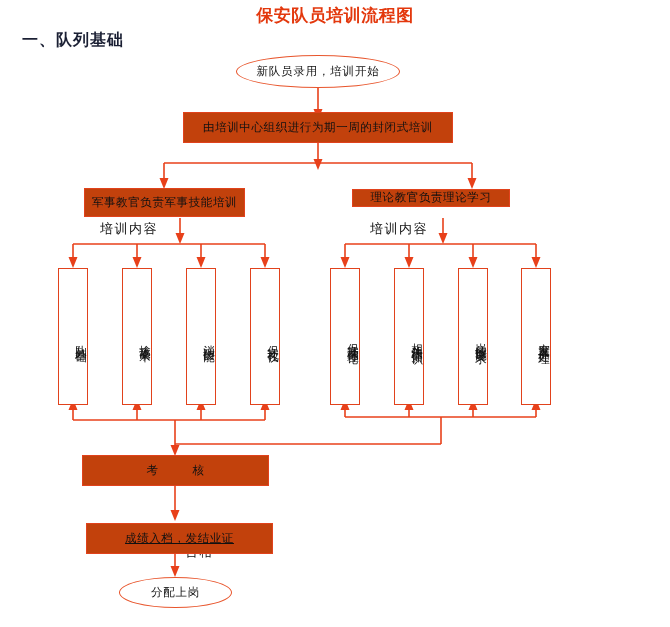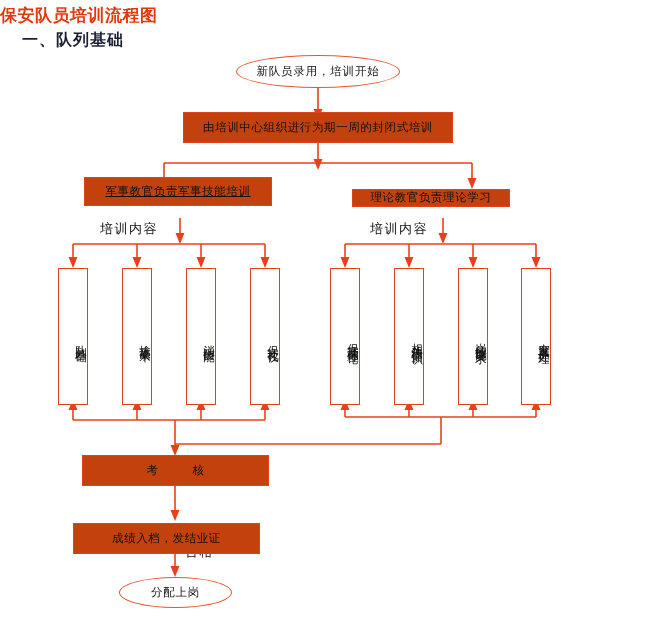--- a/index.html
+++ b/index.html
@@ -15,21 +15,21 @@
     width: 670px;
     height: 627px;
     background: #ffffff;
     overflow: hidden;
   }
   .ttl {
     position: absolute;
     left: 0;
     top: 4px;
     width: 670px;
-    text-align: left;
+    text-align: center;
     color: #e3380d;
     font-family: "DejaVu Sans", sans-serif;
     font-weight: bold;
     font-size: 17px;
     letter-spacing: 0.5px;
   }
   .section-head {
     position: absolute;
     left: 22px;
     top: 30px;
@@ -185,21 +185,21 @@
     <polygon class="ar" points="175,521 170.5,510 179.5,510"></polygon>
 
     <path class="ln" d="M175,554 L175,568"></path>
     <polygon class="ar" points="175,577 170.5,566 179.5,566"></polygon>
   </svg>
 
   <div class="ellipse" style="left:236px; top:55px; width:164px; height:33px;">新队员录用，培训开始</div>
 
   <div class="box" style="left:183px; top:112px; width:270px; height:31px;">由培训中心组织进行为期一周的封闭式培训</div>
 
-  <div class="box" style="left:84px; top:177px; width:188px; height:29px;text-decoration:underline;">军事教官负责军事技能培训</div>
+  <div class="box" style="left:84px; top:188px; width:161px; height:29px;">军事教官负责军事技能培训</div>
 
   <div class="edge-label" style="left:100px; top:220px;">培训内容</div>
 
   <div class="box" style="left:352px; top:189px; width:158px; height:18px;">理论教官负责理论学习</div>
 
   <div class="edge-label" style="left:370px; top:220px;">培训内容</div>
 
   <div class="vbox" style="left:58px; top:268px; width:30px; height:137px;">队列基础</div>
   <div class="vbox" style="left:122px; top:268px; width:30px; height:137px;">擒敌拳术</div>
   <div class="vbox" style="left:186px; top:268px; width:30px; height:137px;">消防技能</div>
@@ -212,17 +212,17 @@
 
   <div class="box" style="left:82px; top:455px; width:187px; height:31px;">
     <span class="kaohe-inner">
       <span>考</span>
       <span>核</span>
     </span>
   </div>
 
   <div class="edge-label" style="left:185px; top:495px;margin-top:48px;">合格</div>
 
-  <div class="box" style="left:73px; top:523px; width:187px; height:31px;">成绩入档，发结业证</div>
+  <div class="box" style="left:86px; top:523px; width:187px; height:31px;text-decoration:underline;">成绩入档，发结业证</div>
 
   <div class="ellipse" style="left:119px; top:577px; width:113px; height:31px;">分配上岗</div>
 
 </div>
 
 </body></html>

